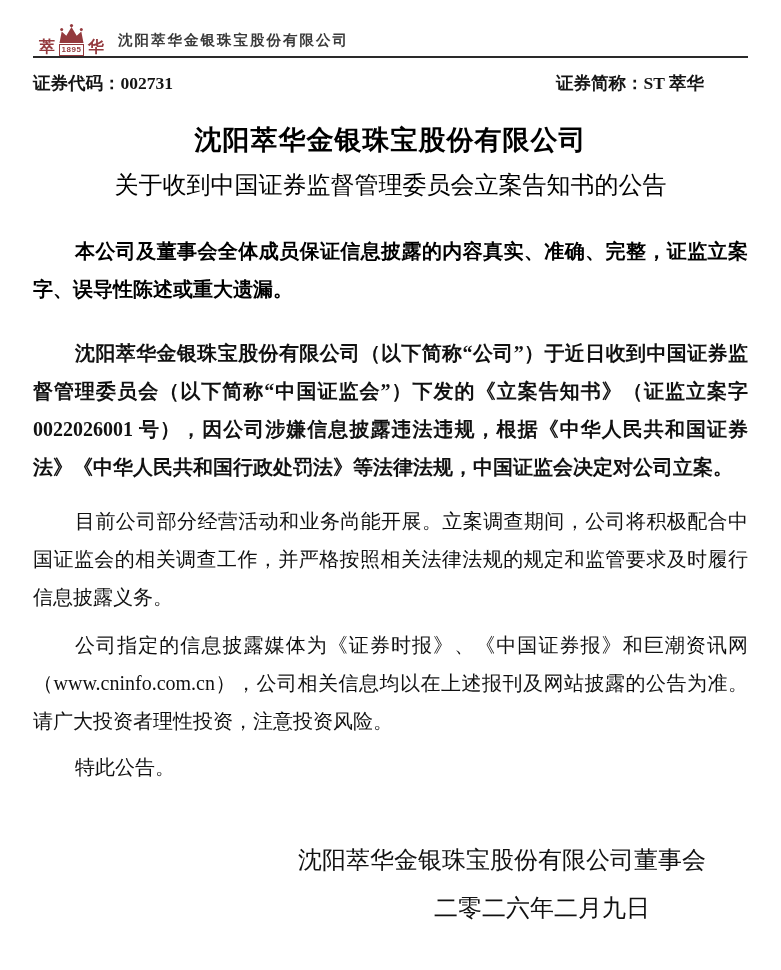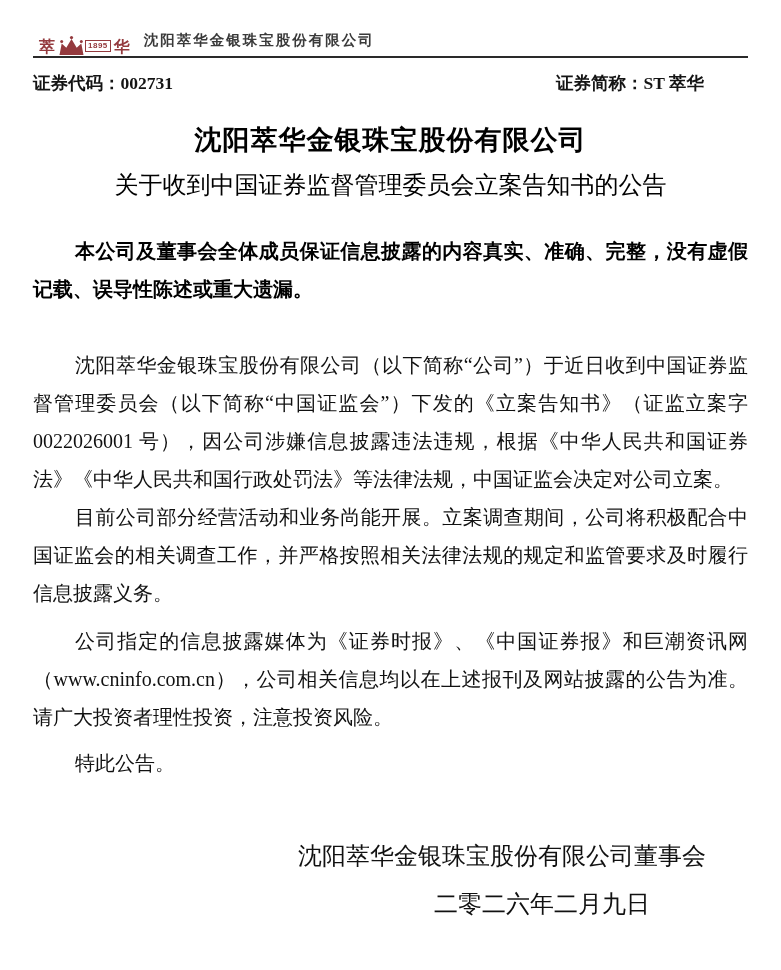--- a/index.html
+++ b/index.html
@@ -35,21 +35,21 @@
     color: #943a3e;
     line-height: 1;
   }
   .logo-side-char {
     font-size: 16px;
     font-weight: bold;
     padding-bottom: 1px;
   }
   .logo-center {
     display: flex;
-    flex-direction: row;
+    flex-direction: column;
     align-items: center;
   }
   .logo-year-box {
     font-family: "Liberation Sans", sans-serif;
     font-size: 8px;
     font-weight: bold;
     letter-spacing: 0.5px;
     border: 1px solid #943a3e;
     padding: 0 2px;
     line-height: 10px;
@@ -106,22 +106,22 @@
   }
 
   
   .body-paragraph {
     font-size: 20px;
     line-height: 38px;
     text-indent: 2.1em;
     text-align: justify;
     color: #111111;
   }
-  .body-paragraph.p1 { margin-top: 38px; }
-  .body-paragraph.p2 { }
+  .body-paragraph.p1 { margin-top: 26px; font-weight: bold; }
+  .body-paragraph.p2 { margin-top: 16px; }
   .body-paragraph.p3 { margin-top: 10px; }
   .closing-line {
     font-size: 20px;
     line-height: 38px;
     text-indent: 2.1em;
     margin-top: 8px;
     color: #111111;
   }
 
   
@@ -165,21 +165,21 @@
   </div>
 
   <div class="info-bar">
     <span>证券代码：002731</span>
     <span>证券简称：ST 萃华</span>
   </div>
 
   <div class="doc-title-1">沈阳萃华金银珠宝股份有限公司</div>
   <div class="doc-title-2">关于收到中国证券监督管理委员会立案告知书的公告</div>
 
-  <div class="declaration">本公司及董事会全体成员保证信息披露的内容真实、准确、完整，没有虚假记载、误导性陈述或重大遗漏。</div>
+  <div class="declaration">本公司及董事会全体成员保证信息披露的内容真实、准确、完整，证监立案字、误导性陈述或重大遗漏。</div>
 
   <div class="body-paragraph p1">沈阳萃华金银珠宝股份有限公司（以下简称“公司”）于近日收到中国证券监督管理委员会（以下简称“中国证监会”）下发的《立案告知书》（证监立案字 0022026001 号），因公司涉嫌信息披露违法违规，根据《中华人民共和国证券法》《中华人民共和国行政处罚法》等法律法规，中国证监会决定对公司立案。</div>
   <div class="body-paragraph p2">目前公司部分经营活动和业务尚能开展。立案调查期间，公司将积极配合中国证监会的相关调查工作，并严格按照相关法律法规的规定和监管要求及时履行信息披露义务。</div>
   <div class="body-paragraph p3">公司指定的信息披露媒体为《证券时报》、《中国证券报》和巨潮资讯网（www.cninfo.com.cn），公司相关信息均以在上述报刊及网站披露的公告为准。请广大投资者理性投资，注意投资风险。</div>
 
   <div class="closing-line">特此公告。</div>
 
   <div class="signature-block">
     <div class="signature-issuer">沈阳萃华金银珠宝股份有限公司董事会</div>
     <div class="signature-date">二零二六年二月九日</div>

